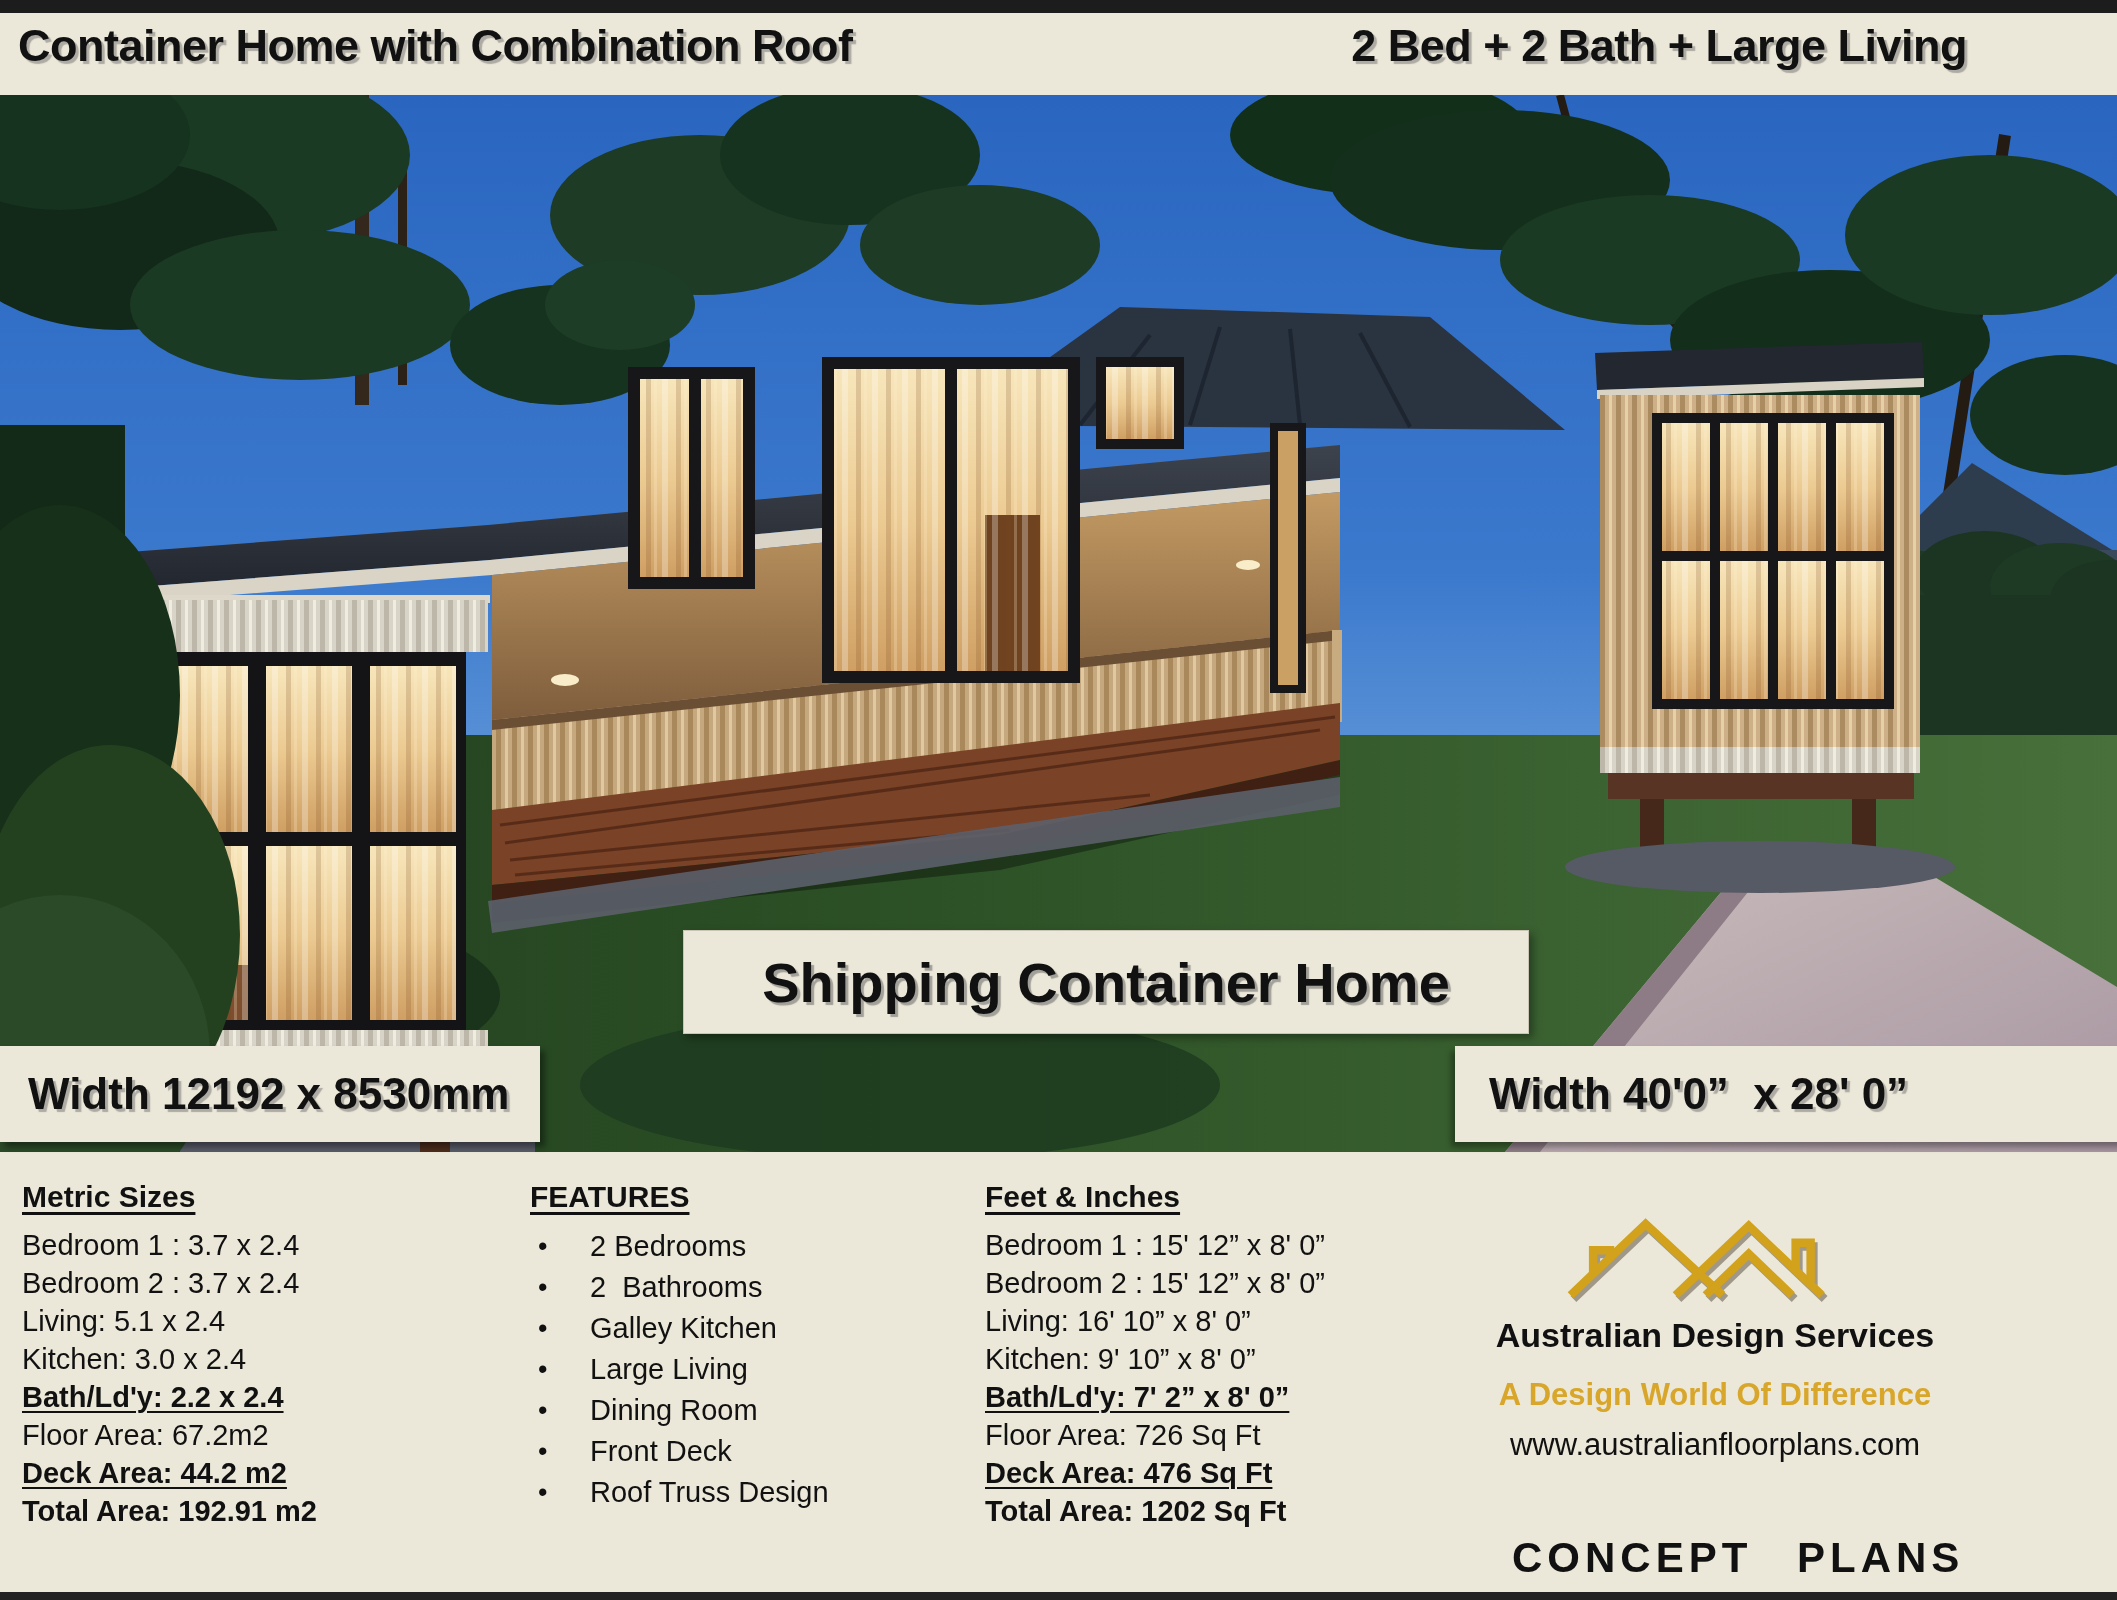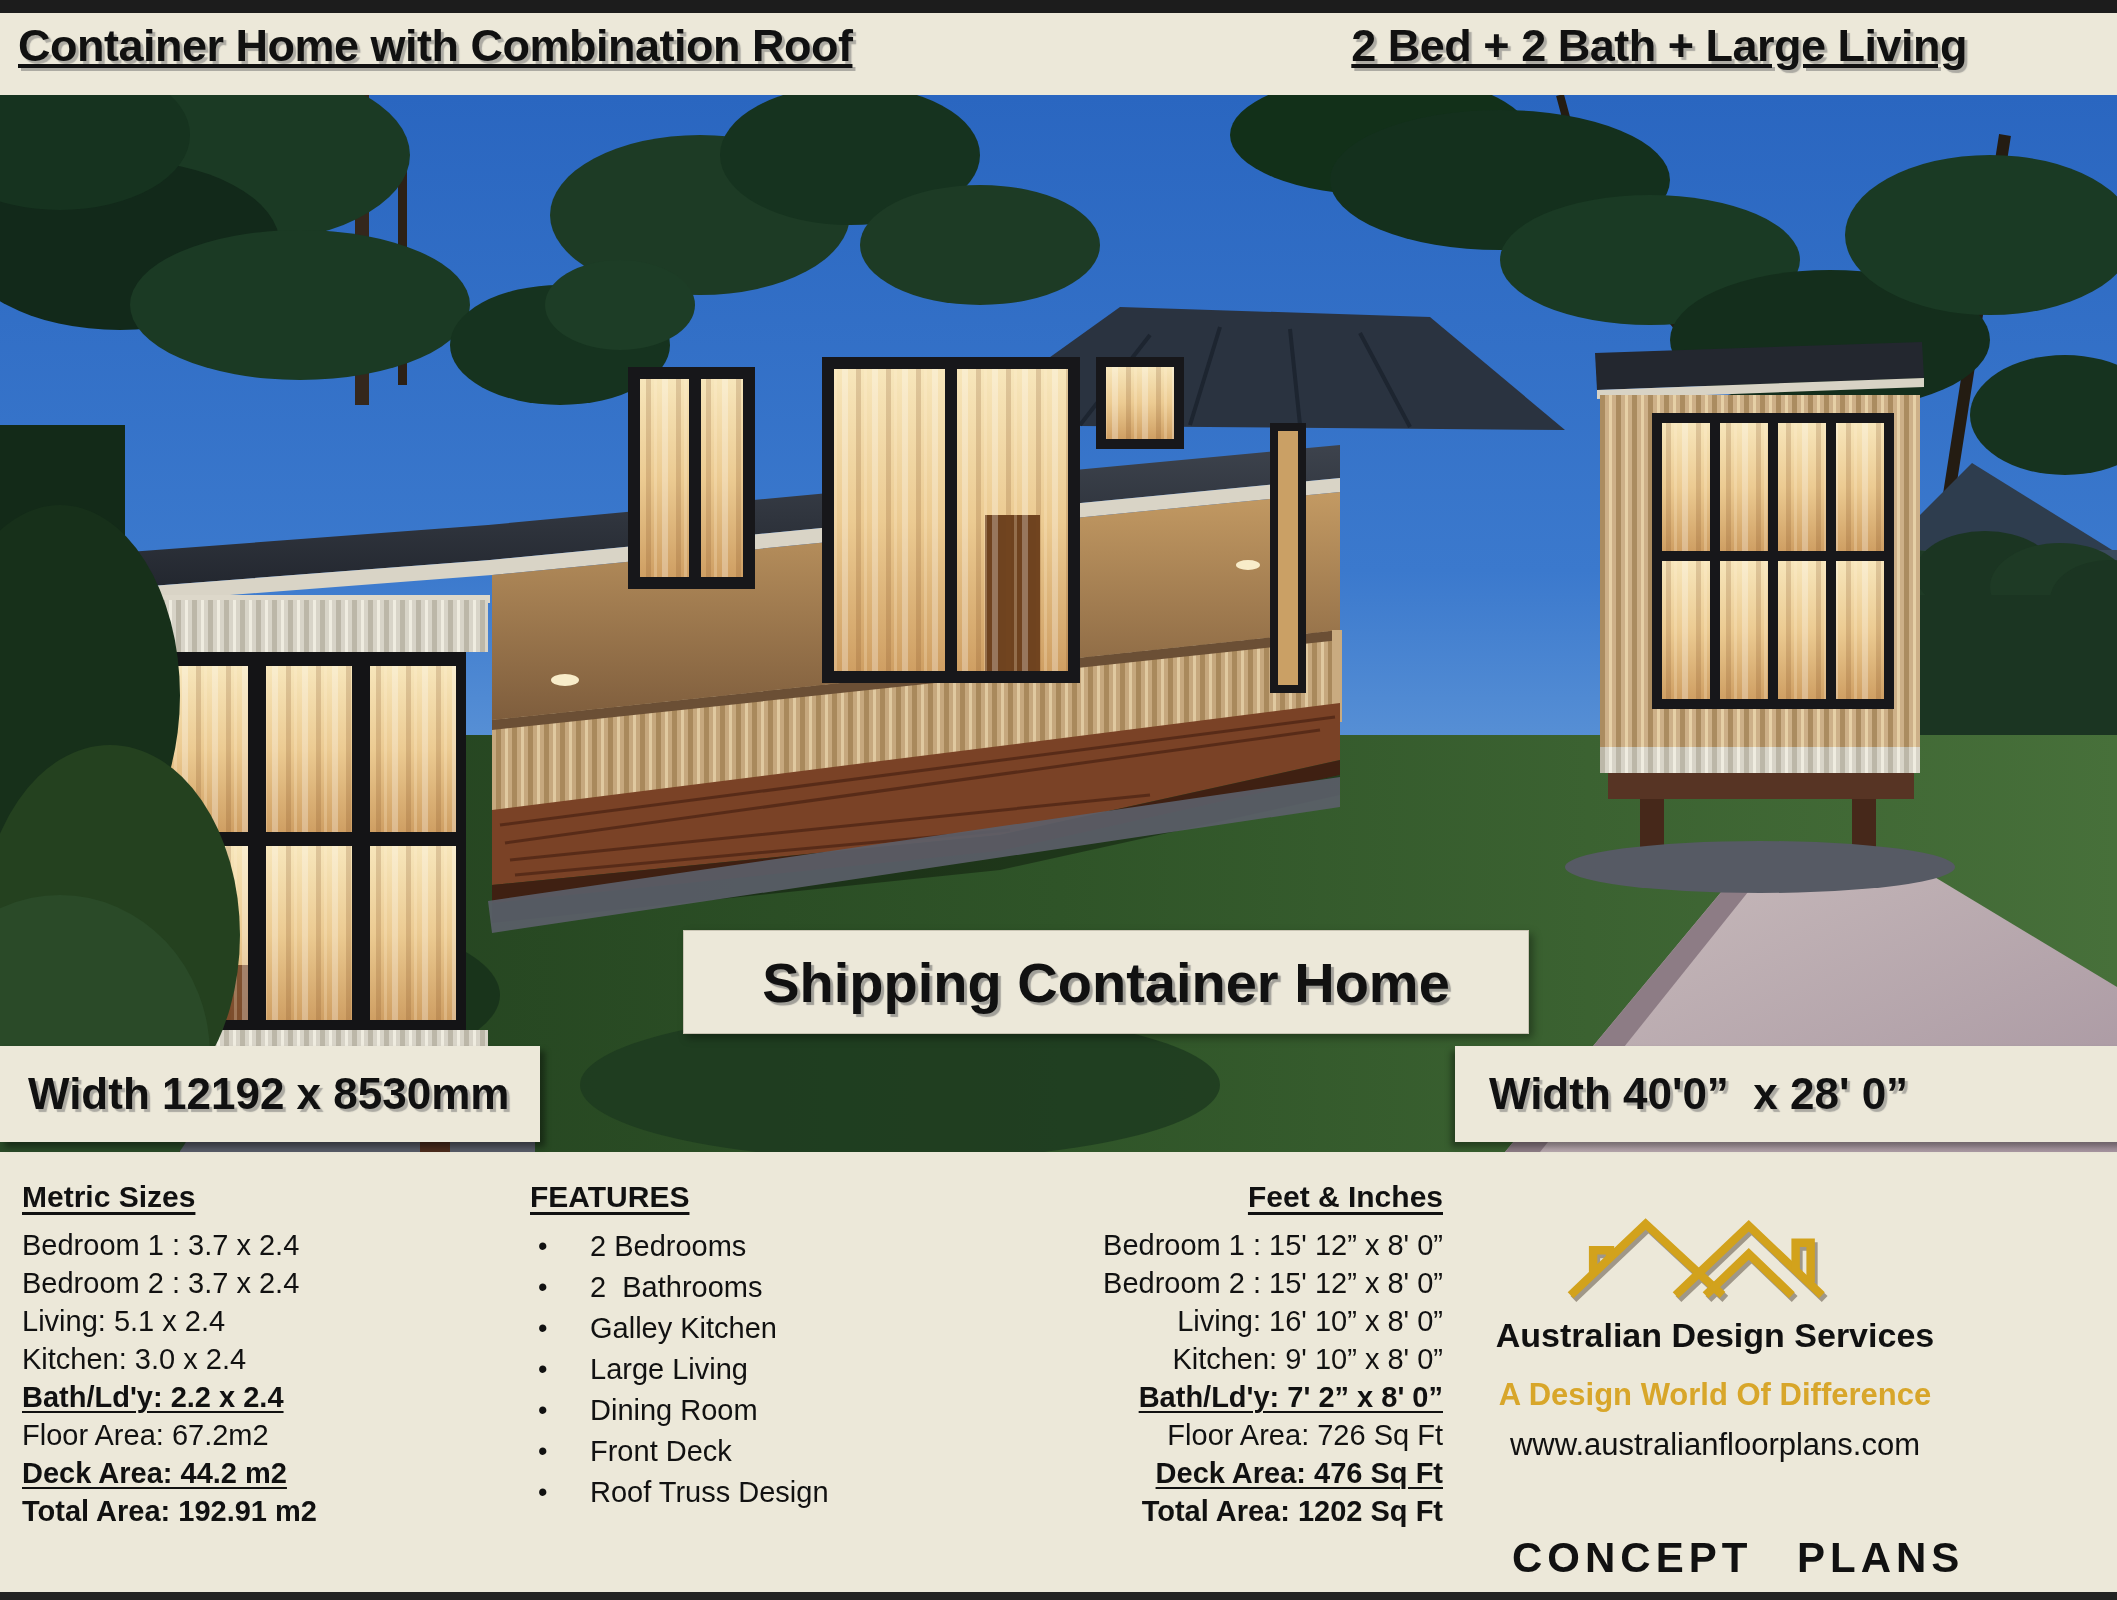--- a/index.html
+++ b/index.html
@@ -4,21 +4,21 @@
 <style>
   html,body{margin:0;padding:0;background:#777;}
   .page{position:relative;width:2117px;height:1600px;background:#ece8d9;overflow:hidden;
         font-family:"Liberation Sans",sans-serif;color:#111;}
   .bar{position:absolute;left:0;width:2117px;background:#1c1c1c;}
   .bar.top{top:0;height:13px;}
   .bar.bottom{top:1592px;height:8px;background:#222;}
   
   .header{position:absolute;top:13px;left:0;width:2117px;height:82px;background:#ece8d9;
           display:flex;align-items:center;justify-content:space-between;
-          padding:0 150px 16px 18px;box-sizing:border-box;text-decoration:underline;}
+          padding:0 150px 16px 18px;box-sizing:border-box;}
   .header .title{font-size:45px;font-weight:bold;letter-spacing:-0.5px;
           text-shadow:3px 3px 1px rgba(110,110,110,.5);white-space:pre;}
   
   .photo{position:absolute;top:95px;left:0;width:2117px;height:1057px;overflow:hidden;background:#be185d;}
   .caption-box{position:absolute;top:930px;left:683px;width:844px;height:102px;background:#ece8d9;
           border:1px solid #c9c4b4;box-shadow:4px 4px 8px rgba(0,0,0,.35);
           display:flex;align-items:center;justify-content:center;}
   .caption-box span{font-size:56px;font-weight:bold;text-shadow:3px 3px 1px rgba(100,100,100,.55);}
   .banner{position:absolute;top:1046px;height:96px;background:#ece8d9;display:flex;align-items:center;
           box-shadow:5px 5px 6px rgba(0,0,0,.4);}
@@ -30,21 +30,21 @@
   .col .heading{font-size:30px;font-weight:bold;text-decoration:underline;
           text-decoration-thickness:3px;text-underline-offset:5px;margin-bottom:10px;}
   .col .row{white-space:pre;}
   .col .row.u{text-decoration:underline;text-decoration-thickness:2px;text-underline-offset:4px;font-weight:bold;}
   .col .row.strong{font-weight:bold;}
   .col1{left:22px;width:470px;}
   .col2{left:530px;width:430px;}
   .col2 .feat{display:flex;line-height:41px;}
   .col2 .bullet{width:52px;padding-left:8px;font-size:27px;}
   .col2 .feat-text{white-space:pre;}
-  .col3{left:963px;width:480px;text-align:right;}
+  .col3{left:985px;width:480px;}
   
   .branding{position:absolute;left:1480px;top:1192px;width:470px;text-align:center;}
   .branding .logo{margin:0 auto;display:block;}
   .company{font-size:34px;font-weight:bold;margin-top:2px;}
   .tagline{font-size:31px;font-weight:bold;color:#D8A62A;margin-top:22px;}
   .website{font-size:31px;margin-top:14px;}
   .concept{position:absolute;left:1512px;top:1534px;font-size:42px;font-weight:bold;
            letter-spacing:5px;word-spacing:28px;}
 </style>
 </head>

